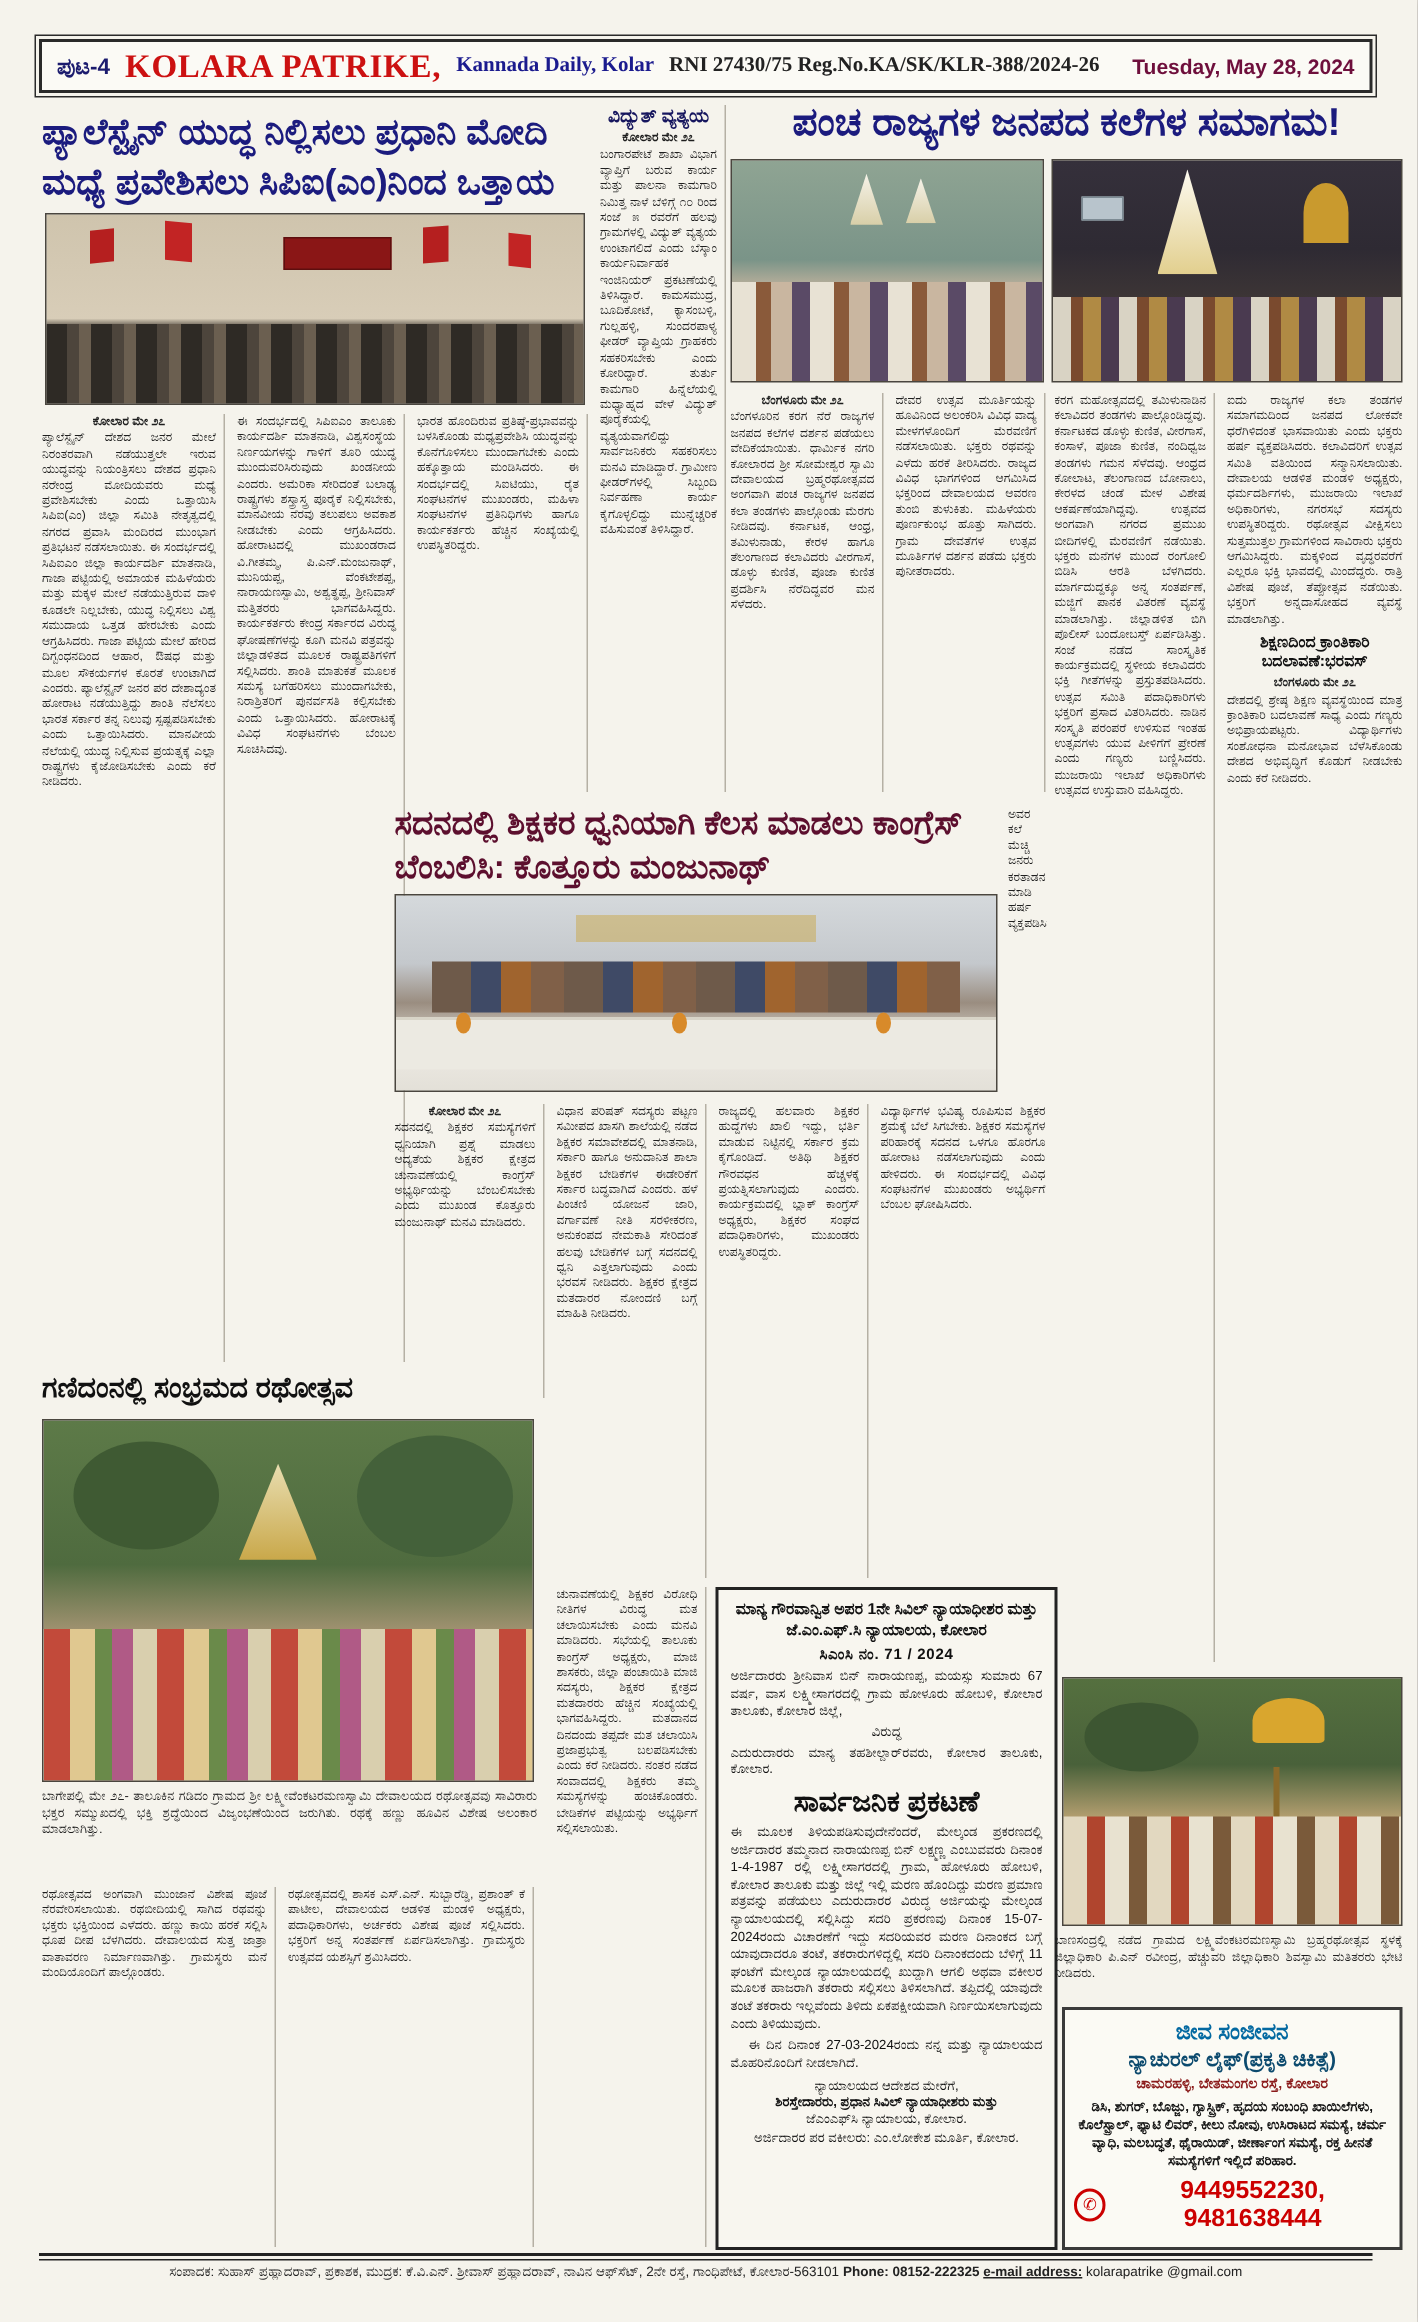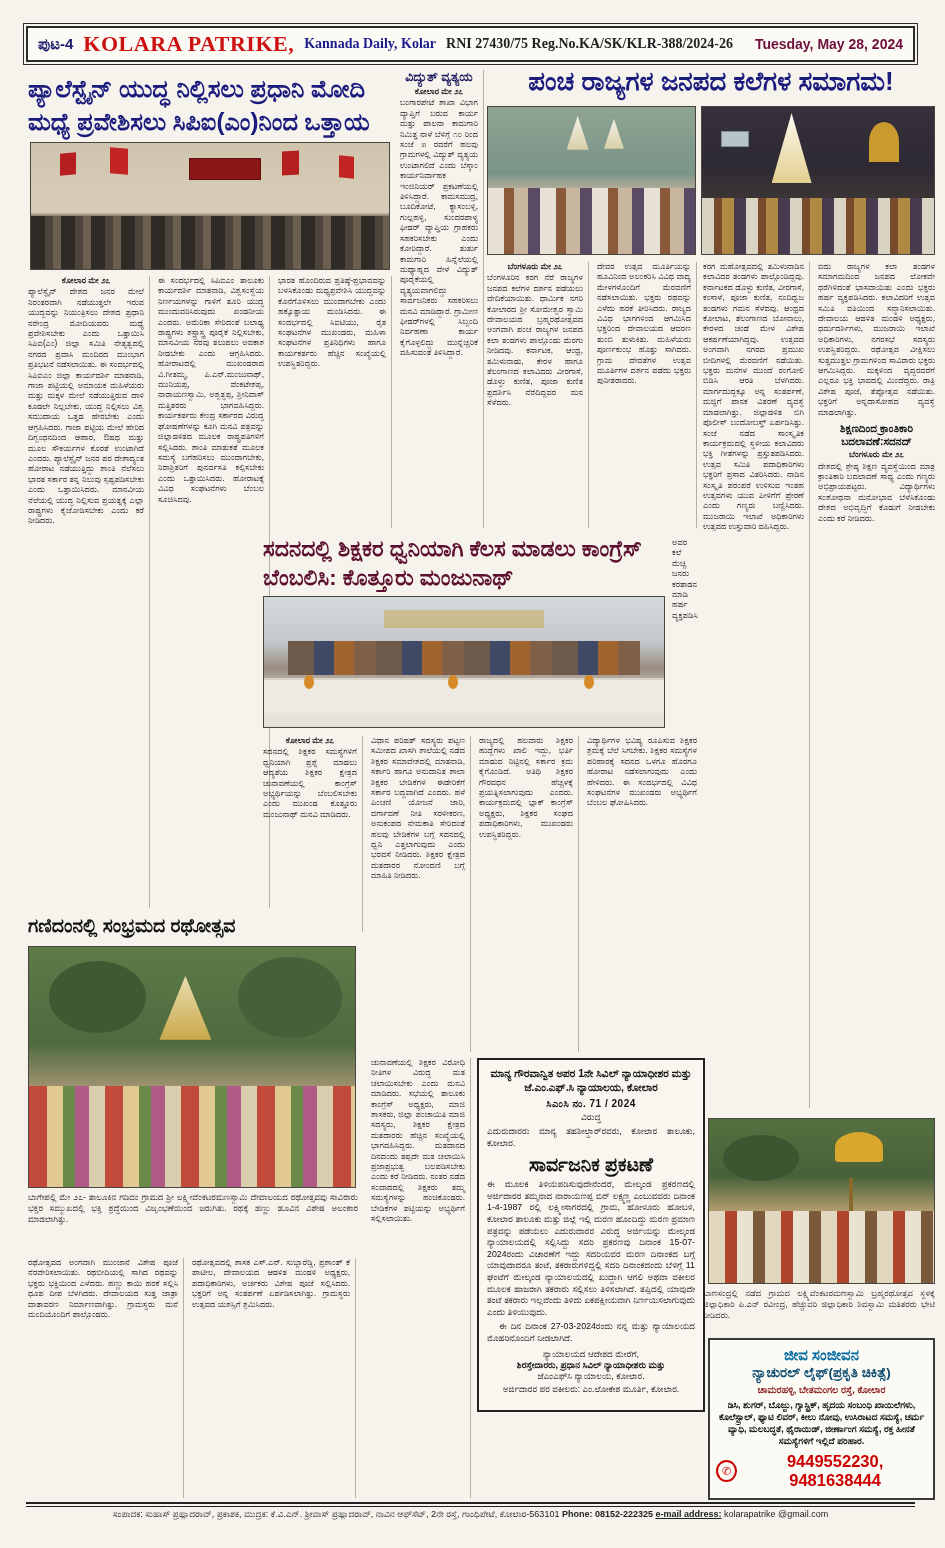--- a/index.html
+++ b/index.html
@@ -95,21 +95,21 @@
   </div>
 
   <div class="col rule" style="left:487px;top:262px;width:102px;height:266px;">
     <div class="dateline">ಬೆಂಗಳೂರು ಮೇ ೨೭</div>
     <div>ಬೆಂಗಳೂರಿನ ಕರಗ ನೆರೆ ರಾಜ್ಯಗಳ ಜನಪದ ಕಲೆಗಳ ದರ್ಶನ ಪಡೆಯಲು ವೇದಿಕೆಯಾಯಿತು. ಧಾರ್ಮಿಕ ನಗರಿ ಕೋಲಾರದ ಶ್ರೀ ಸೋಮೇಶ್ವರ ಸ್ವಾಮಿ ದೇವಾಲಯದ ಬ್ರಹ್ಮರಥೋತ್ಸವದ ಅಂಗವಾಗಿ ಪಂಚ ರಾಜ್ಯಗಳ ಜನಪದ ಕಲಾ ತಂಡಗಳು ಪಾಲ್ಗೊಂಡು ಮೆರಗು ನೀಡಿದವು. ಕರ್ನಾಟಕ, ಆಂಧ್ರ, ತಮಿಳುನಾಡು, ಕೇರಳ ಹಾಗೂ ತೆಲಂಗಾಣದ ಕಲಾವಿದರು ವೀರಗಾಸೆ, ಡೊಳ್ಳು ಕುಣಿತ, ಪೂಜಾ ಕುಣಿತ ಪ್ರದರ್ಶಿಸಿ ನೆರೆದಿದ್ದವರ ಮನ ಸೆಳೆದರು.</div>
   </div>
   <div class="col rule" style="left:597px;top:262px;width:100px;height:266px;">ದೇವರ ಉತ್ಸವ ಮೂರ್ತಿಯನ್ನು ಹೂವಿನಿಂದ ಅಲಂಕರಿಸಿ ವಿವಿಧ ವಾದ್ಯ ಮೇಳಗಳೊಂದಿಗೆ ಮೆರವಣಿಗೆ ನಡೆಸಲಾಯಿತು. ಭಕ್ತರು ರಥವನ್ನು ಎಳೆದು ಹರಕೆ ತೀರಿಸಿದರು. ರಾಜ್ಯದ ವಿವಿಧ ಭಾಗಗಳಿಂದ ಆಗಮಿಸಿದ ಭಕ್ತರಿಂದ ದೇವಾಲಯದ ಆವರಣ ತುಂಬಿ ತುಳುಕಿತು. ಮಹಿಳೆಯರು ಪೂರ್ಣಕುಂಭ ಹೊತ್ತು ಸಾಗಿದರು. ಗ್ರಾಮ ದೇವತೆಗಳ ಉತ್ಸವ ಮೂರ್ತಿಗಳ ದರ್ಶನ ಪಡೆದು ಭಕ್ತರು ಪುನೀತರಾದರು.</div>
   <div class="col rule" style="left:703px;top:262px;width:107px;height:846px;">ಕರಗ ಮಹೋತ್ಸವದಲ್ಲಿ ತಮಿಳುನಾಡಿನ ಕಲಾವಿದರ ತಂಡಗಳು ಪಾಲ್ಗೊಂಡಿದ್ದವು. ಕರ್ನಾಟಕದ ಡೊಳ್ಳು ಕುಣಿತ, ವೀರಗಾಸೆ, ಕಂಸಾಳೆ, ಪೂಜಾ ಕುಣಿತ, ನಂದಿಧ್ವಜ ತಂಡಗಳು ಗಮನ ಸೆಳೆದವು. ಆಂಧ್ರದ ಕೋಲಾಟ, ತೆಲಂಗಾಣದ ಬೋನಾಲು, ಕೇರಳದ ಚಂಡೆ ಮೇಳ ವಿಶೇಷ ಆಕರ್ಷಣೆಯಾಗಿದ್ದವು. ಉತ್ಸವದ ಅಂಗವಾಗಿ ನಗರದ ಪ್ರಮುಖ ಬೀದಿಗಳಲ್ಲಿ ಮೆರವಣಿಗೆ ನಡೆಯಿತು. ಭಕ್ತರು ಮನೆಗಳ ಮುಂದೆ ರಂಗೋಲಿ ಬಿಡಿಸಿ ಆರತಿ ಬೆಳಗಿದರು. ಮಾರ್ಗದುದ್ದಕ್ಕೂ ಅನ್ನ ಸಂತರ್ಪಣೆ, ಮಜ್ಜಿಗೆ ಪಾನಕ ವಿತರಣೆ ವ್ಯವಸ್ಥೆ ಮಾಡಲಾಗಿತ್ತು. ಜಿಲ್ಲಾಡಳಿತ ಬಿಗಿ ಪೊಲೀಸ್ ಬಂದೋಬಸ್ತ್ ಏರ್ಪಡಿಸಿತ್ತು. ಸಂಜೆ ನಡೆದ ಸಾಂಸ್ಕೃತಿಕ ಕಾರ್ಯಕ್ರಮದಲ್ಲಿ ಸ್ಥಳೀಯ ಕಲಾವಿದರು ಭಕ್ತಿ ಗೀತೆಗಳನ್ನು ಪ್ರಸ್ತುತಪಡಿಸಿದರು. ಉತ್ಸವ ಸಮಿತಿ ಪದಾಧಿಕಾರಿಗಳು ಭಕ್ತರಿಗೆ ಪ್ರಸಾದ ವಿತರಿಸಿದರು. ನಾಡಿನ ಸಂಸ್ಕೃತಿ ಪರಂಪರೆ ಉಳಿಸುವ ಇಂತಹ ಉತ್ಸವಗಳು ಯುವ ಪೀಳಿಗೆಗೆ ಪ್ರೇರಣೆ ಎಂದು ಗಣ್ಯರು ಬಣ್ಣಿಸಿದರು. ಮುಜರಾಯಿ ಇಲಾಖೆ ಅಧಿಕಾರಿಗಳು ಉತ್ಸವದ ಉಸ್ತುವಾರಿ ವಹಿಸಿದ್ದರು.</div>
   <div class="col" style="left:818px;top:262px;width:117px;height:846px;">
     <div>ಐದು ರಾಜ್ಯಗಳ ಕಲಾ ತಂಡಗಳ ಸಮಾಗಮದಿಂದ ಜನಪದ ಲೋಕವೇ ಧರೆಗಿಳಿದಂತೆ ಭಾಸವಾಯಿತು ಎಂದು ಭಕ್ತರು ಹರ್ಷ ವ್ಯಕ್ತಪಡಿಸಿದರು. ಕಲಾವಿದರಿಗೆ ಉತ್ಸವ ಸಮಿತಿ ವತಿಯಿಂದ ಸನ್ಮಾನಿಸಲಾಯಿತು. ದೇವಾಲಯ ಆಡಳಿತ ಮಂಡಳಿ ಅಧ್ಯಕ್ಷರು, ಧರ್ಮದರ್ಶಿಗಳು, ಮುಜರಾಯಿ ಇಲಾಖೆ ಅಧಿಕಾರಿಗಳು, ನಗರಸಭೆ ಸದಸ್ಯರು ಉಪಸ್ಥಿತರಿದ್ದರು. ರಥೋತ್ಸವ ವೀಕ್ಷಿಸಲು ಸುತ್ತಮುತ್ತಲ ಗ್ರಾಮಗಳಿಂದ ಸಾವಿರಾರು ಭಕ್ತರು ಆಗಮಿಸಿದ್ದರು. ಮಕ್ಕಳಿಂದ ವೃದ್ಧರವರೆಗೆ ಎಲ್ಲರೂ ಭಕ್ತಿ ಭಾವದಲ್ಲಿ ಮಿಂದೆದ್ದರು. ರಾತ್ರಿ ವಿಶೇಷ ಪೂಜೆ, ತೆಪ್ಪೋತ್ಸವ ನಡೆಯಿತು. ಭಕ್ತರಿಗೆ ಅನ್ನದಾಸೋಹದ ವ್ಯವಸ್ಥೆ ಮಾಡಲಾಗಿತ್ತು.</div>
-    <div class="subhead">ಶಿಕ್ಷಣದಿಂದ ಕ್ರಾಂತಿಕಾರಿ ಬದಲಾವಣೆ:ಸದನದ್</div>
+    <div class="subhead">ಶಿಕ್ಷಣದಿಂದ ಕ್ರಾಂತಿಕಾರಿ ಬದಲಾವಣೆ:ಭರವಸ್</div>
     <div class="dateline">ಬೆಂಗಳೂರು ಮೇ ೨೭</div>
     <div>ದೇಶದಲ್ಲಿ ಶ್ರೇಷ್ಠ ಶಿಕ್ಷಣ ವ್ಯವಸ್ಥೆಯಿಂದ ಮಾತ್ರ ಕ್ರಾಂತಿಕಾರಿ ಬದಲಾವಣೆ ಸಾಧ್ಯ ಎಂದು ಗಣ್ಯರು ಅಭಿಪ್ರಾಯಪಟ್ಟರು. ವಿದ್ಯಾರ್ಥಿಗಳು ಸಂಶೋಧನಾ ಮನೋಭಾವ ಬೆಳೆಸಿಕೊಂಡು ದೇಶದ ಅಭಿವೃದ್ಧಿಗೆ ಕೊಡುಗೆ ನೀಡಬೇಕು ಎಂದು ಕರೆ ನೀಡಿದರು.</div>
   </div>
 
   <div class="abs h-maroon" style="left:263px;top:534px;width:402px;font-size:22px;line-height:29px;">ಸದನದಲ್ಲಿ ಶಿಕ್ಷಕರ ಧ್ವನಿಯಾಗಿ ಕೆಲಸ ಮಾಡಲು ಕಾಂಗ್ರೆಸ್ ಬೆಂಬಲಿಸಿ: ಕೊತ್ತೂರು ಮಂಜುನಾಥ್</div>
 
   <div class="col" style="left:672px;top:538px;width:26px;height:188px;">ಅವರ ಕಲೆ ಮೆಚ್ಚಿ ಜನರು ಕರತಾಡನ ಮಾಡಿ ಹರ್ಷ ವ್ಯಕ್ತಪಡಿಸಿದರು.</div>
 
   <div class="photo" style="left:263px;top:596px;width:402px;height:132px;background:linear-gradient(#d5d9dc 0%,#c4c8cc 35%,#9a8d80 55%,#ece9e2 80%,#e3e0d8 100%);">
     <div class="ph" style="left:6%;top:34%;width:88%;height:26%;background:repeating-linear-gradient(90deg,#6e5a4a 0 26px,#3f4a66 26px 46px,#a0642e 46px 66px,#806048 66px 88px);"></div>
@@ -134,23 +134,24 @@
   <div class="photo" style="left:28px;top:946px;width:328px;height:242px;background:linear-gradient(#5d7a48 0%,#4f6b3f 40%,#b09a7a 62%,#8f7a5e 100%);">
     <div class="ph" style="left:6%;top:6%;width:30%;height:30%;background:#3f5a33;border-radius:50%;"></div>
     <div class="ph" style="left:64%;top:4%;width:32%;height:34%;background:#44613a;border-radius:50%;"></div>
     <div class="ph" style="left:40%;top:12%;width:52px;height:64px;background:linear-gradient(#e8ddb0,#c9a84a);clip-path:polygon(50% 0,100% 100%,0 100%);"></div>
     <div class="ph" style="left:0;top:58%;width:100%;height:42%;background:repeating-linear-gradient(90deg,#c24a3a 0 18px,#e0c890 18px 34px,#6a8a4a 34px 46px,#b05a86 46px 60px,#d9cfae 60px 76px);"></div>
   </div>
   <div class="col" style="left:28px;top:1192px;width:330px;height:62px;font-size:8.6px;line-height:11px;">ಬಾಗೇಪಲ್ಲಿ ಮೇ ೨೭- ತಾಲೂಕಿನ ಗಡಿದಂ ಗ್ರಾಮದ ಶ್ರೀ ಲಕ್ಷ್ಮೀವೆಂಕಟರಮಣಸ್ವಾಮಿ ದೇವಾಲಯದ ರಥೋತ್ಸವವು ಸಾವಿರಾರು ಭಕ್ತರ ಸಮ್ಮುಖದಲ್ಲಿ ಭಕ್ತಿ ಶ್ರದ್ಧೆಯಿಂದ ವಿಜೃಂಭಣೆಯಿಂದ ಜರುಗಿತು. ರಥಕ್ಕೆ ಹಣ್ಣು ಹೂವಿನ ವಿಶೇಷ ಅಲಂಕಾರ ಮಾಡಲಾಗಿತ್ತು.</div>
   <div class="col rule" style="left:192px;top:1258px;width:164px;height:240px;">ರಥೋತ್ಸವದಲ್ಲಿ ಶಾಸಕ ಎಸ್.ಎನ್. ಸುಬ್ಬಾರೆಡ್ಡಿ, ಪ್ರಶಾಂತ್ ಕೆ ಪಾಟೀಲ, ದೇವಾಲಯದ ಆಡಳಿತ ಮಂಡಳಿ ಅಧ್ಯಕ್ಷರು, ಪದಾಧಿಕಾರಿಗಳು, ಅರ್ಚಕರು ವಿಶೇಷ ಪೂಜೆ ಸಲ್ಲಿಸಿದರು. ಭಕ್ತರಿಗೆ ಅನ್ನ ಸಂತರ್ಪಣೆ ಏರ್ಪಡಿಸಲಾಗಿತ್ತು. ಗ್ರಾಮಸ್ಥರು ಉತ್ಸವದ ಯಶಸ್ಸಿಗೆ ಶ್ರಮಿಸಿದರು.</div>
   <div class="col rule" style="left:28px;top:1258px;width:156px;height:240px;">ರಥೋತ್ಸವದ ಅಂಗವಾಗಿ ಮುಂಜಾನೆ ವಿಶೇಷ ಪೂಜೆ ನೆರವೇರಿಸಲಾಯಿತು. ರಥಬೀದಿಯಲ್ಲಿ ಸಾಗಿದ ರಥವನ್ನು ಭಕ್ತರು ಭಕ್ತಿಯಿಂದ ಎಳೆದರು. ಹಣ್ಣು ಕಾಯಿ ಹರಕೆ ಸಲ್ಲಿಸಿ ಧೂಪ ದೀಪ ಬೆಳಗಿದರು. ದೇವಾಲಯದ ಸುತ್ತ ಜಾತ್ರಾ ವಾತಾವರಣ ನಿರ್ಮಾಣವಾಗಿತ್ತು. ಗ್ರಾಮಸ್ಥರು ಮನೆ ಮಂದಿಯೊಂದಿಗೆ ಪಾಲ್ಗೊಂಡರು.</div>
 
-  <div class="notice" style="left:477px;top:1058px;width:228px;height:354px;">
+  <div class="notice" style="left:477px;top:1058px;width:228px;height:442px;">
     <div class="c b" style="font-size:10.5px;line-height:14px;">ಮಾನ್ಯ ಗೌರವಾನ್ವಿತ ಅಪರ 1ನೇ ಸಿವಿಲ್ ನ್ಯಾಯಾಧೀಶರ ಮತ್ತು ಜೆ.ಎಂ.ಎಫ್.ಸಿ ನ್ಯಾಯಾಲಯ, ಕೋಲಾರ</div>
     <div class="c b" style="font-size:10px;margin-top:4px;letter-spacing:.5px;">ಸಿಎಂಸಿ ನಂ. 71 / 2024</div>
+    <div class="body">ಅರ್ಜಿದಾರರು ಶ್ರೀನಿವಾಸ ಬಿನ್ ನಾರಾಯಣಪ್ಪ, ಮಯಸ್ಸು ಸುಮಾರು 67 ವರ್ಷ, ವಾಸ ಲಕ್ಷ್ಮೀಸಾಗರದಲ್ಲಿ ಗ್ರಾಮ ಹೋಳೂರು ಹೋಬಳಿ, ಕೋಲಾರ ತಾಲೂಕು, ಕೋಲಾರ ಜಿಲ್ಲೆ,</div>
     <div class="c" style="font-size:9px;margin-top:2px;">ವಿರುದ್ಧ</div>
     <div class="body">ಎದುರುದಾರರು ಮಾನ್ಯ ತಹಶೀಲ್ದಾರ್‌ರವರು, ಕೋಲಾರ ತಾಲೂಕು, ಕೋಲಾರ.</div>
     <div class="c b" style="font-size:19px;margin:5px 0 2px 0;">ಸಾರ್ವಜನಿಕ ಪ್ರಕಟಣೆ</div>
     <div class="body">ಈ ಮೂಲಕ ತಿಳಿಯಪಡಿಸುವುದೇನೆಂದರೆ, ಮೇಲ್ಕಂಡ ಪ್ರಕರಣದಲ್ಲಿ ಅರ್ಜಿದಾರರ ತಮ್ಮನಾದ ನಾರಾಯಣಪ್ಪ ಬಿನ್ ಲಕ್ಷ್ಮಣ್ಣ ಎಂಬುವವರು ದಿನಾಂಕ 1-4-1987 ರಲ್ಲಿ ಲಕ್ಷ್ಮೀಸಾಗರದಲ್ಲಿ ಗ್ರಾಮ, ಹೋಳೂರು ಹೋಬಳಿ, ಕೋಲಾರ ತಾಲೂಕು ಮತ್ತು ಜಿಲ್ಲೆ ಇಲ್ಲಿ ಮರಣ ಹೊಂದಿದ್ದು ಮರಣ ಪ್ರಮಾಣ ಪತ್ರವನ್ನು ಪಡೆಯಲು ಎದುರುದಾರರ ವಿರುದ್ಧ ಅರ್ಜಿಯನ್ನು ಮೇಲ್ಕಂಡ ನ್ಯಾಯಾಲಯದಲ್ಲಿ ಸಲ್ಲಿಸಿದ್ದು ಸದರಿ ಪ್ರಕರಣವು ದಿನಾಂಕ 15-07-2024ರಂದು ವಿಚಾರಣೆಗೆ ಇದ್ದು ಸದರಿಯವರ ಮರಣ ದಿನಾಂಕದ ಬಗ್ಗೆ ಯಾವುದಾದರೂ ತಂಟೆ, ತಕರಾರುಗಳಿದ್ದಲ್ಲಿ ಸದರಿ ದಿನಾಂಕದಂದು ಬೆಳಿಗ್ಗೆ 11 ಘಂಟೆಗೆ ಮೇಲ್ಕಂಡ ನ್ಯಾಯಾಲಯದಲ್ಲಿ ಖುದ್ದಾಗಿ ಆಗಲಿ ಅಥವಾ ವಕೀಲರ ಮೂಲಕ ಹಾಜರಾಗಿ ತಕರಾರು ಸಲ್ಲಿಸಲು ತಿಳಿಸಲಾಗಿದೆ. ತಪ್ಪಿದಲ್ಲಿ ಯಾವುದೇ ತಂಟೆ ತಕರಾರು ಇಲ್ಲವೆಂದು ತಿಳಿದು ಏಕಪಕ್ಷೀಯವಾಗಿ ನಿರ್ಣಯಿಸಲಾಗುವುದು ಎಂದು ತಿಳಿಯುವುದು.</div>
     <div class="body" style="text-indent:12px;">ಈ ದಿನ ದಿನಾಂಕ 27-03-2024ರಂದು ನನ್ನ ಮತ್ತು ನ್ಯಾಯಾಲಯದ ಮೊಹರಿನೊಂದಿಗೆ ನೀಡಲಾಗಿದೆ.</div>
     <div class="c" style="font-size:8.8px;margin-top:4px;">ನ್ಯಾಯಾಲಯದ ಆದೇಶದ ಮೇರೆಗೆ,</div>
     <div class="c b" style="font-size:8.8px;">ಶಿರಸ್ತೇದಾರರು, ಪ್ರಧಾನ ಸಿವಿಲ್ ನ್ಯಾಯಾಧೀಶರು ಮತ್ತು</div>
     <div class="c" style="font-size:8.8px;">ಜೆಎಂಎಫ್‌ಸಿ ನ್ಯಾಯಾಲಯ, ಕೋಲಾರ.</div>
     <div class="c" style="font-size:8.8px;margin-top:2px;">ಅರ್ಜಿದಾರರ ಪರ ವಕೀಲರು: ಎಂ.ಲೋಕೇಶ ಮೂರ್ತಿ, ಕೋಲಾರ.</div>
   </div>

